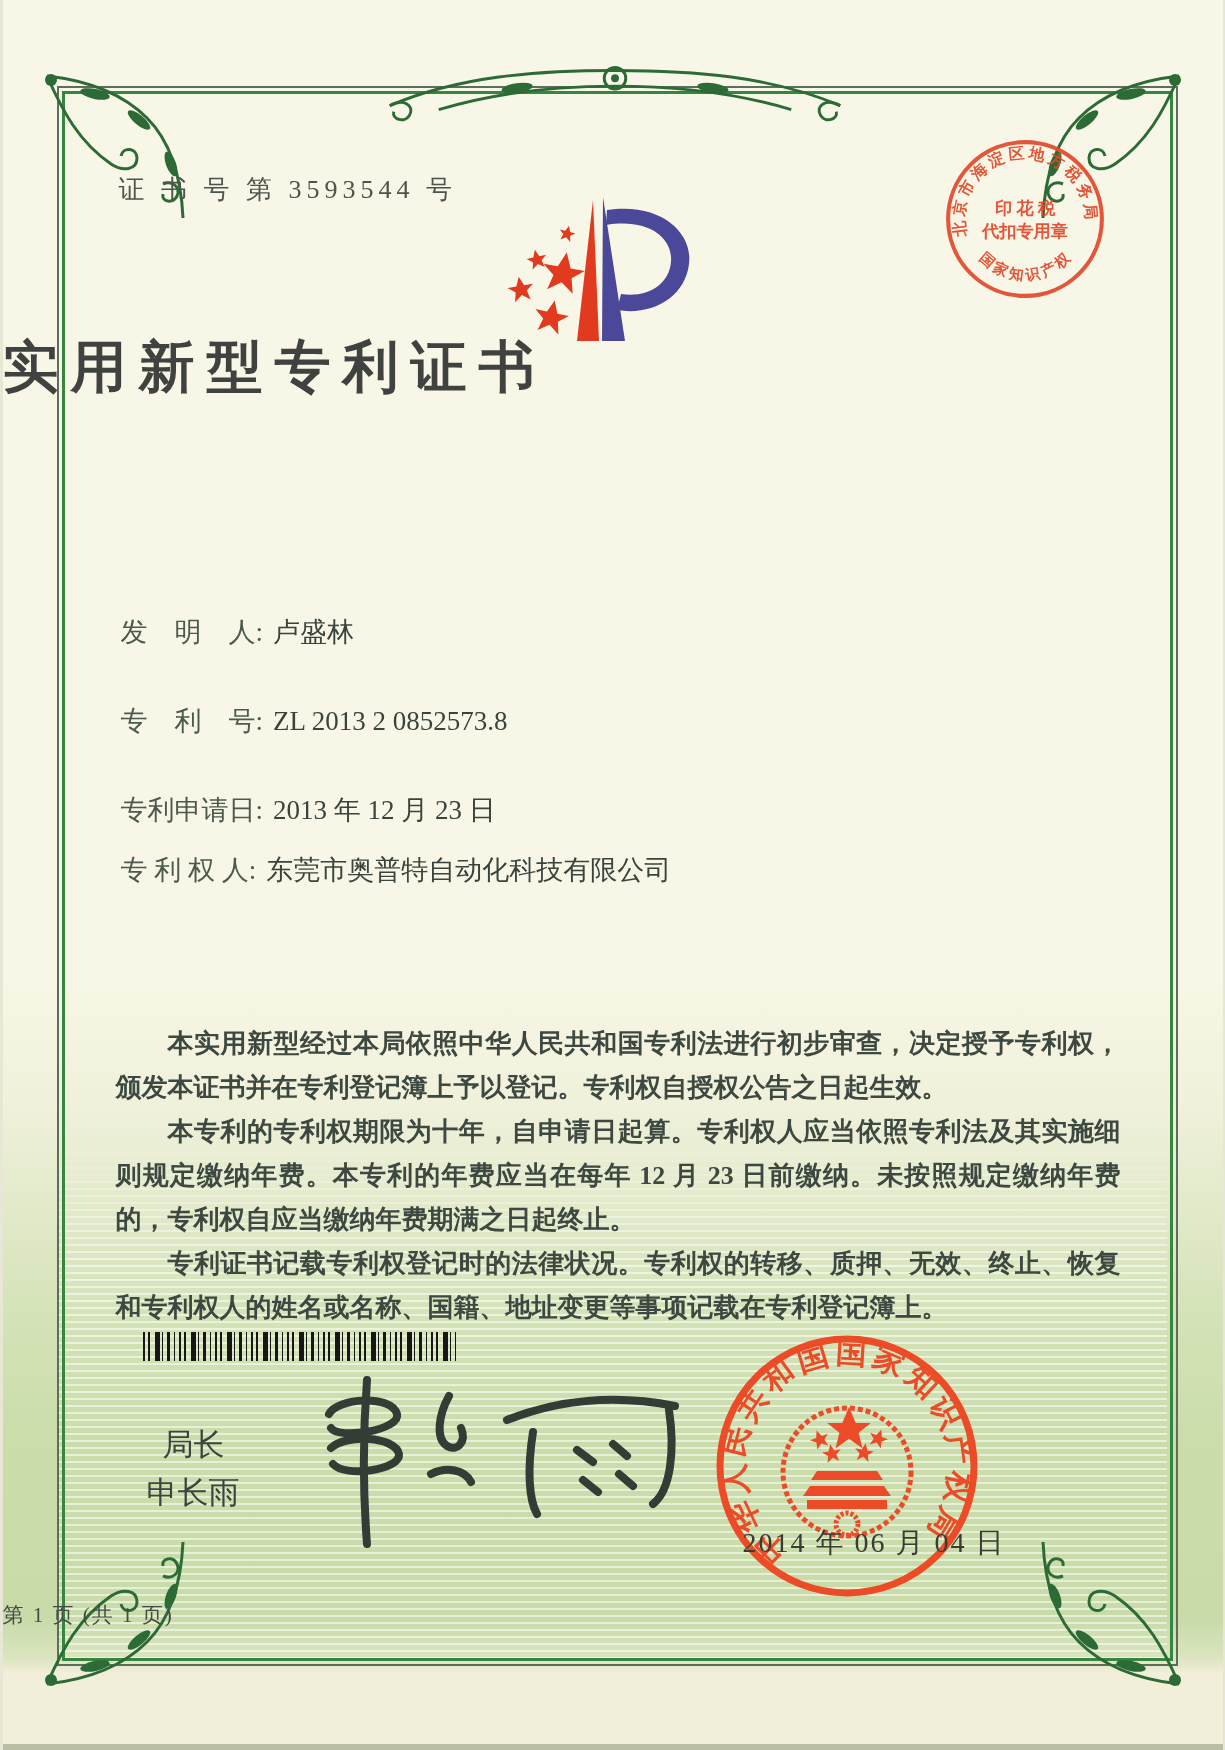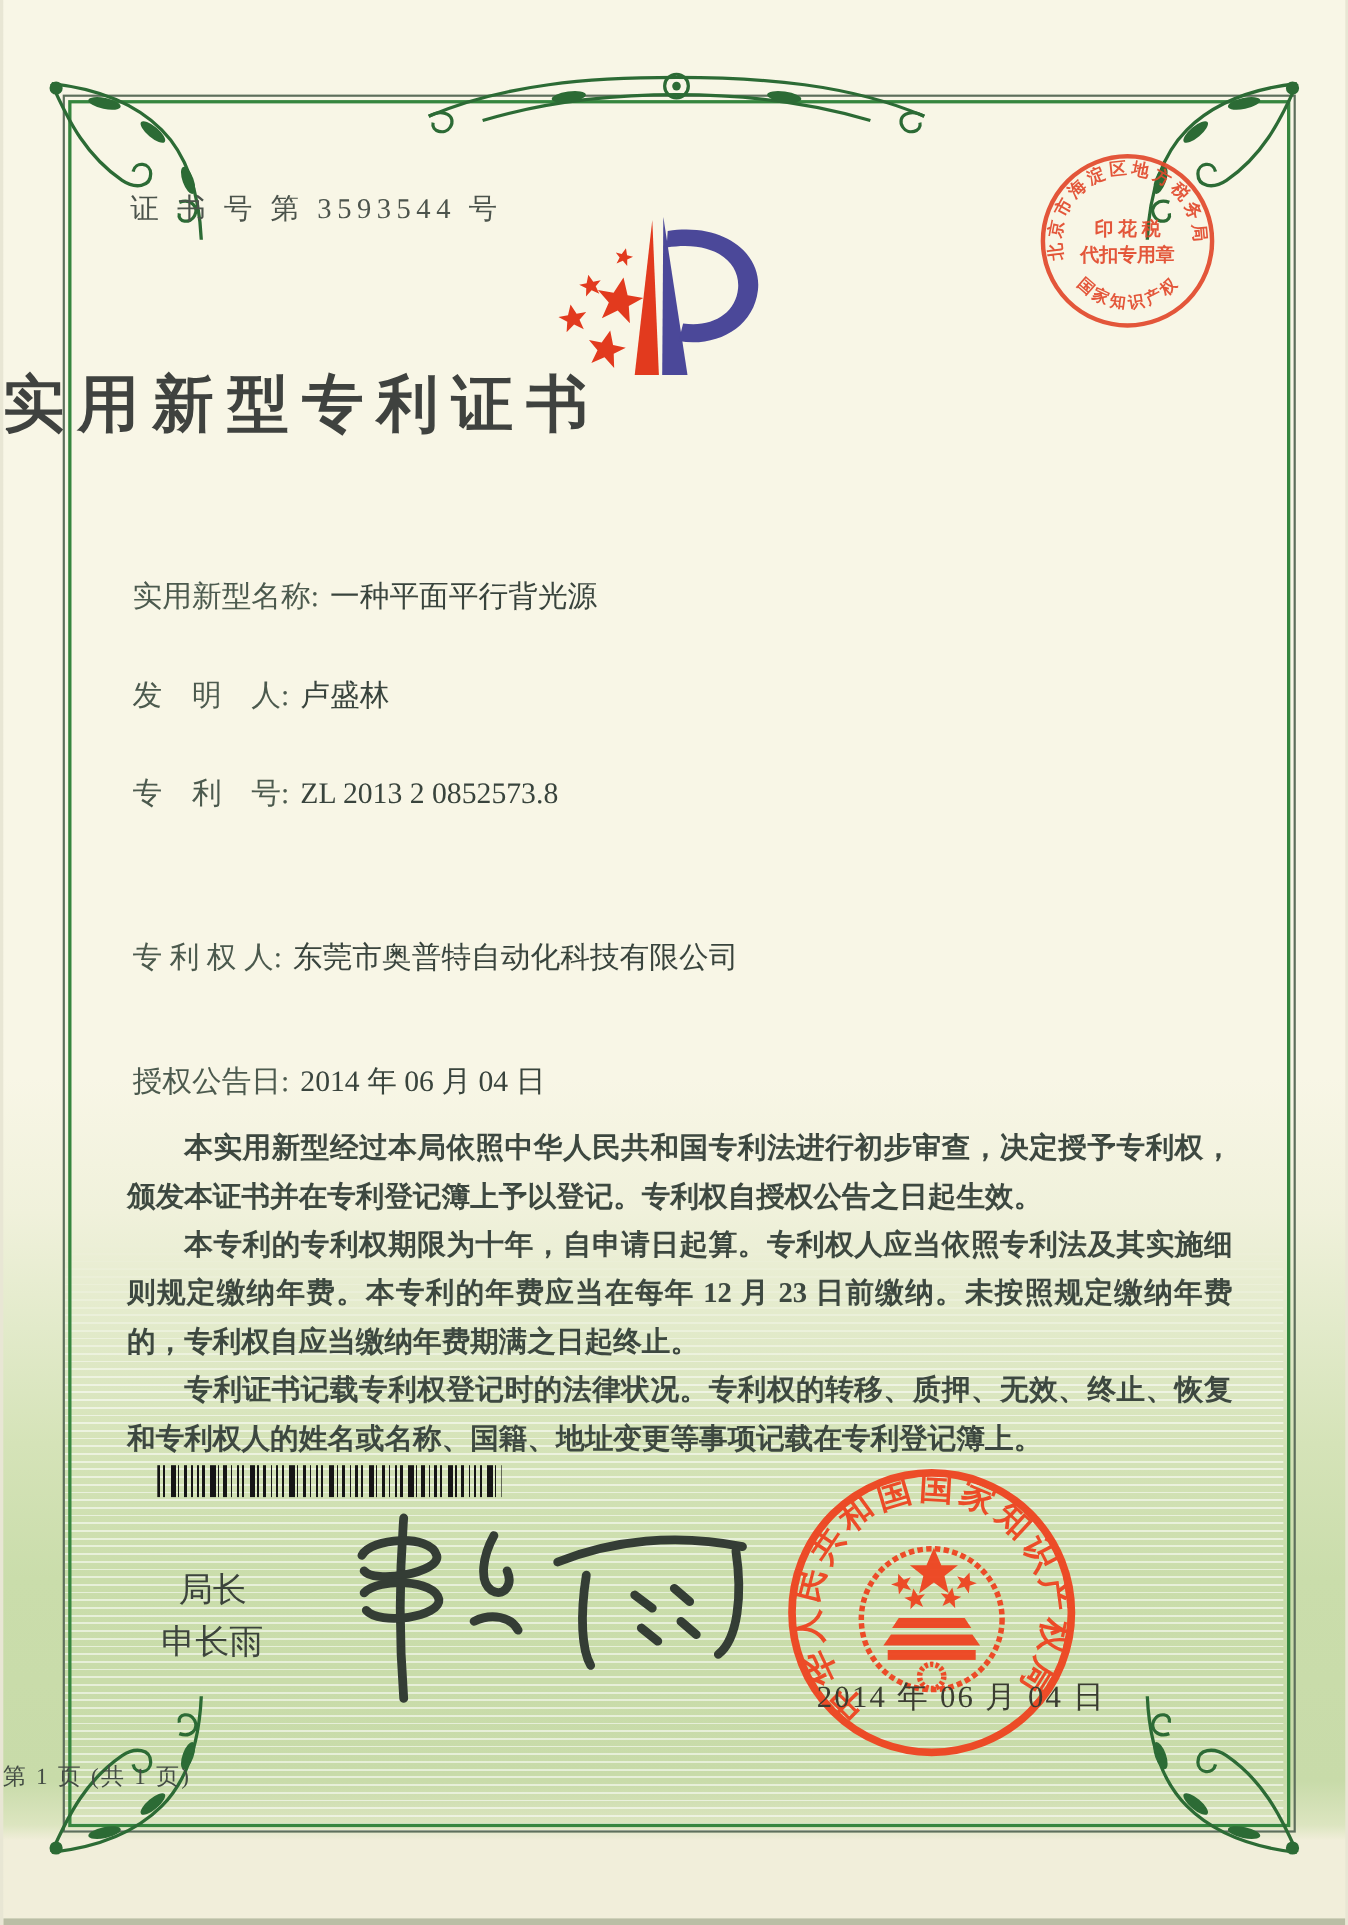--- a/index.html
+++ b/index.html
@@ -186,34 +186,31 @@
       <use href="#star" transform="translate(66,102) scale(1.35) rotate(-10)"></use>
       <use href="#star" transform="translate(96,130) scale(1.8) rotate(12)"></use>
     </g>
     <path d="M138,12 L122,153 L144,153 Z" fill="#e23a1e"></path>
     <path d="M148,9 L147,153 L170,153 Z" fill="#4b4899"></path>
     <path d="M152,22 C205,14 238,44 234,76 C230,110 196,128 162,122 L166,106 C192,110 214,97 216,74 C218,50 194,30 151,37 Z" fill="#4b4899"></path>
   </svg>
 
   <div class="title">实用新型专利证书</div>
 
-  <div class="field f0">
-    <span class="lbl">实用新型名称:</span><span class="val">一种平面平行背光源</span>
-  </div>
   <div class="field f1">
     <span class="lbl">发　明　人:</span><span class="val">卢盛林</span>
   </div>
   <div class="field f2">
     <span class="lbl">专　利　号:</span><span class="val">ZL 2013 2 0852573.8</span>
   </div>
+  <div class="field f3">
+    <span class="lbl">专利申请日:</span><span class="val">2013 年 12 月 23 日</span>
+  </div>
   <div class="field f4">
     <span class="lbl">专 利 权 人:</span><span class="val">东莞市奥普特自动化科技有限公司</span>
-  </div>
-  <div class="field f5">
-    <span class="lbl">授权公告日:</span><span class="val">2014 年 06 月 04 日</span>
   </div>
 
   <div class="body-text">
     <p>本实用新型经过本局依照中华人民共和国专利法进行初步审查，决定授予专利权，颁发本证书并在专利登记簿上予以登记。专利权自授权公告之日起生效。</p>
     <p>本专利的专利权期限为十年，自申请日起算。专利权人应当依照专利法及其实施细则规定缴纳年费。本专利的年费应当在每年 12 月 23 日前缴纳。未按照规定缴纳年费的，专利权自应当缴纳年费期满之日起终止。</p>
     <p>专利证书记载专利权登记时的法律状况。专利权的转移、质押、无效、终止、恢复和专利权人的姓名或名称、国籍、地址变更等事项记载在专利登记簿上。</p>
   </div>
 
   <div class="barcode"></div>
 

